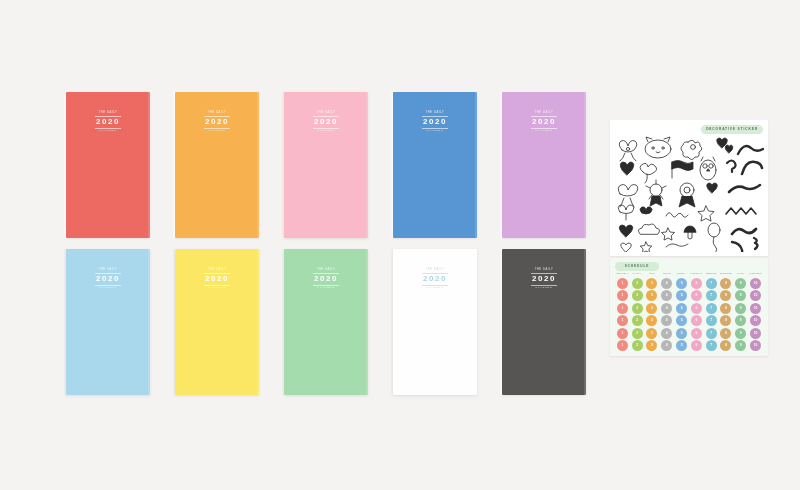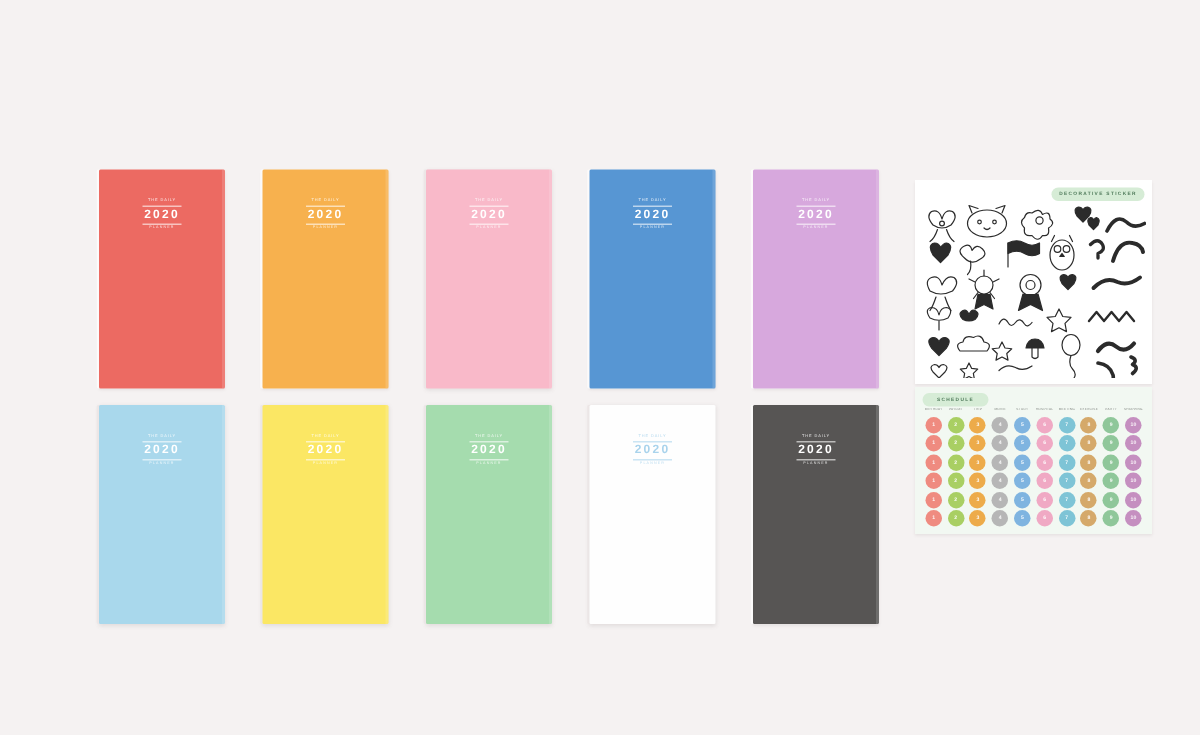--- a/index.html
+++ b/index.html
@@ -18,21 +18,21 @@
   #stage {
     position: relative;
     width: 800px;
     height: 490px;
   }
 
   
   .notebook-grid {
     position: absolute;
     left: 38px;
-    top: 113px;
+    top: 92px;
     width: 548px;
     height: 300px;
     display: grid;
     grid-template-columns: repeat(5, 84px);
     grid-template-rows: repeat(2, 146px);
     column-gap: 25px;
     row-gap: 11px;
     padding-left: 28px;
   }
   .notebook {

